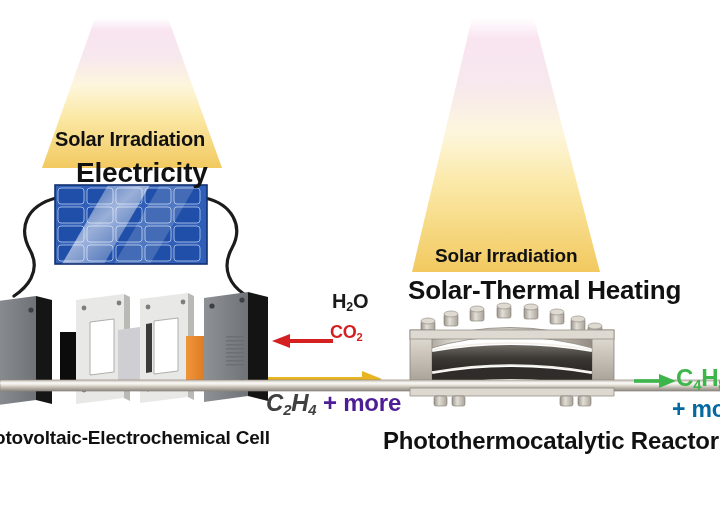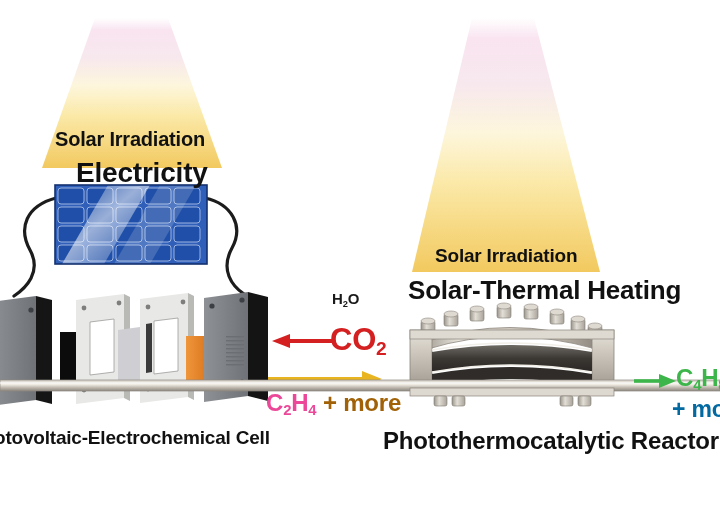--- a/index.html
+++ b/index.html
@@ -265,23 +265,23 @@
   <div class="lbl" style="left:76px;top:157px;font-size:28px;">Electricity</div>
 
   <div class="lbl" style="left:-6px;top:427px;font-size:19px;">otovoltaic-Electrochemical Cell</div>
 
   <div class="lbl" style="left:435px;top:245px;font-size:19px;">Solar Irradiation</div>
 
   <div class="lbl" style="left:408px;top:275px;font-size:26px;">Solar-Thermal Heating</div>
 
   <div class="lbl" style="left:383px;top:427px;font-size:24px;">Photothermocatalytic Reactor</div>
 
-  <div class="lbl" style="left:332px;top:290px;font-size:15px;color:#1a1a1a;"><span>H</span><span class="sub">2</span><span>O</span></div>
-
-  <div class="lbl" style="left:330px;top:322px;font-size:31px;color:#d42020;"><span>CO</span><span class="sub">2</span></div>
-
-  <div class="lbl" style="left:266px;top:389px;font-size:24px;"><span style="color:#ec4899;"><span>C</span><span class="sub">2</span><span>H</span><span class="sub">4</span></span><span style="color:#1a1a1a;"> </span><span style="color:#a16207;">+ more</span></div>
+  <div class="lbl" style="left:332px;top:290px;font-size:20px;color:#1a1a1a;"><span>H</span><span class="sub">2</span><span>O</span></div>
+
+  <div class="lbl" style="left:330px;top:322px;font-size:18px;color:#d42020;"><span>CO</span><span class="sub">2</span></div>
+
+  <div class="lbl" style="left:266px;top:389px;font-size:24px;"><span style="color:#404040;font-style:italic;"><span>C</span><span class="sub">2</span><span>H</span><span class="sub">4</span></span><span style="color:#1a1a1a;"> </span><span style="color:#4c1d95;">+ more</span></div>
 
   <div class="lbl" style="left:676px;top:364px;font-size:24px;color:#3cb54a;"><span>C</span><span class="sub">4</span><span>H</span><span class="sub">8</span></div>
 
   <div class="lbl" style="left:672px;top:396px;font-size:23px;color:#0369a1;text-align:center;">+ mo</div>
 
 </div>
 
 </body></html>

